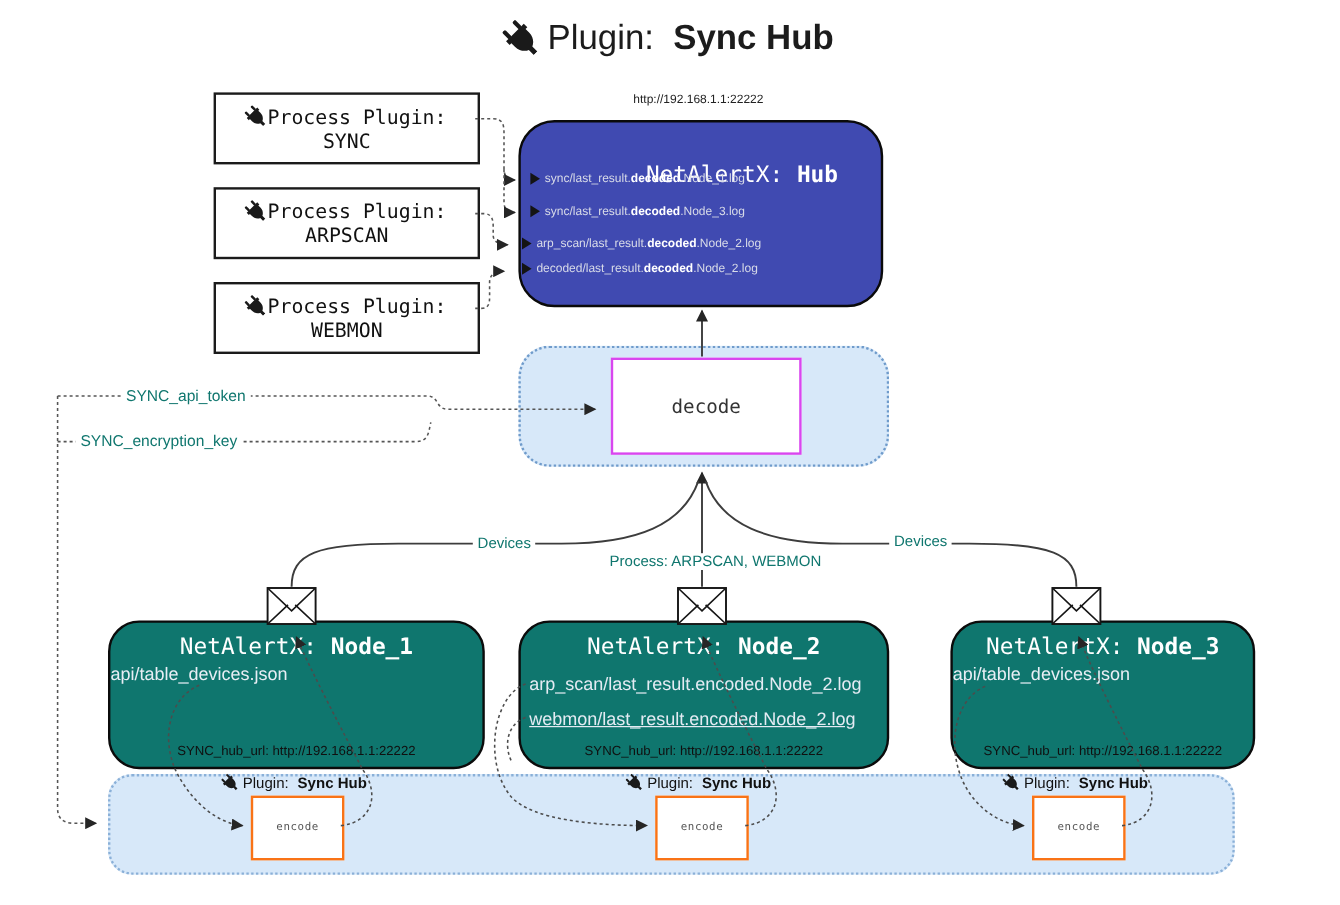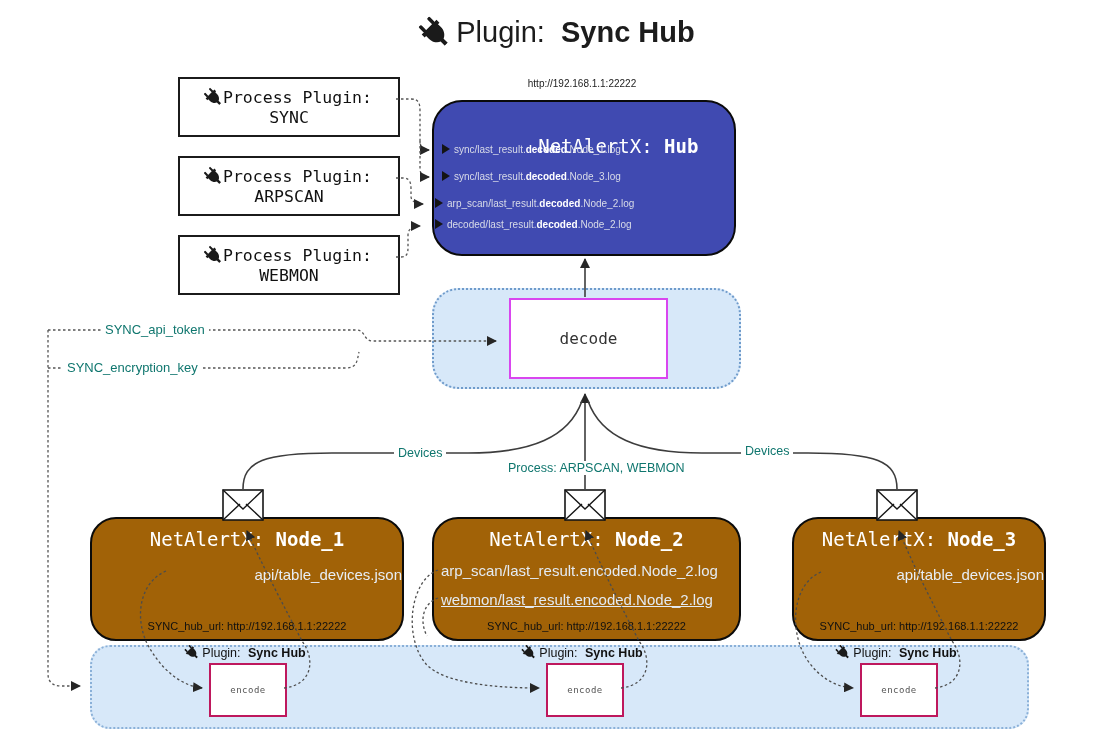--- a/index.html
+++ b/index.html
@@ -40,37 +40,37 @@
   .decode-box{position:absolute;left:509px;top:298px;width:155px;height:77px;
     background:#fff;border:2px solid #d946ef;display:flex;align-items:center;
     justify-content:center;font-family:"DejaVu Sans Mono",monospace;font-size:16px;
     color:#333;z-index:2;}
 
   
   .line-label{position:absolute;background:#fff;padding:0 4px;font-size:13px;
     color:#0f766e;z-index:6;white-space:nowrap;}
 
   
-  .node{position:absolute;top:517px;height:120px;background:#a16207;
+  .node{position:absolute;top:517px;height:120px;background:#0f766e;
     border:2.5px solid #0b0b0b;border-radius:26px;z-index:2;}
   .node-title{margin-top:9px;text-align:center;font-family:"DejaVu Sans Mono",monospace;
     font-size:19px;color:#fff;white-space:pre;}
-  .nfile-center{margin-top:16px;text-align:right;font-size:15px;color:#e8eef5;}
+  .nfile-center{margin-top:4px;text-align:left;font-size:15px;color:#e8eef5;}
   .nfile-left{margin:6px 0 0 7px;font-size:15px;color:#e4ebf3;line-height:29px;white-space:nowrap;}
   .node-url{position:absolute;bottom:7px;left:0;width:100%;text-align:center;
     font-size:11px;color:#101010;}
 
   
   .bottom-bar{position:absolute;left:90px;top:645px;width:935px;height:80px;
     background:#d7e8f9;border:2px dotted #8ab0d8;border-radius:20px;z-index:0;}
   .enc-label{position:absolute;top:645px;width:220px;display:flex;align-items:center;
     justify-content:center;gap:4px;font-size:12.5px;color:#111;z-index:2;white-space:pre;}
   .enc-label b{font-weight:700;}
   .enc-box{position:absolute;top:663px;width:74px;height:50px;background:#fff;
-    border:2px solid #be185d;display:flex;align-items:center;justify-content:center;
+    border:2px solid #f97316;display:flex;align-items:center;justify-content:center;
     font-family:"DejaVu Sans Mono",monospace;font-size:9px;letter-spacing:.5px;
     color:#555;z-index:2;}
 
   
   .overlay{position:absolute;left:0;top:0;z-index:5;pointer-events:none;}
 </style>
 </head>
 <body>
 
 <div class="canvas">

